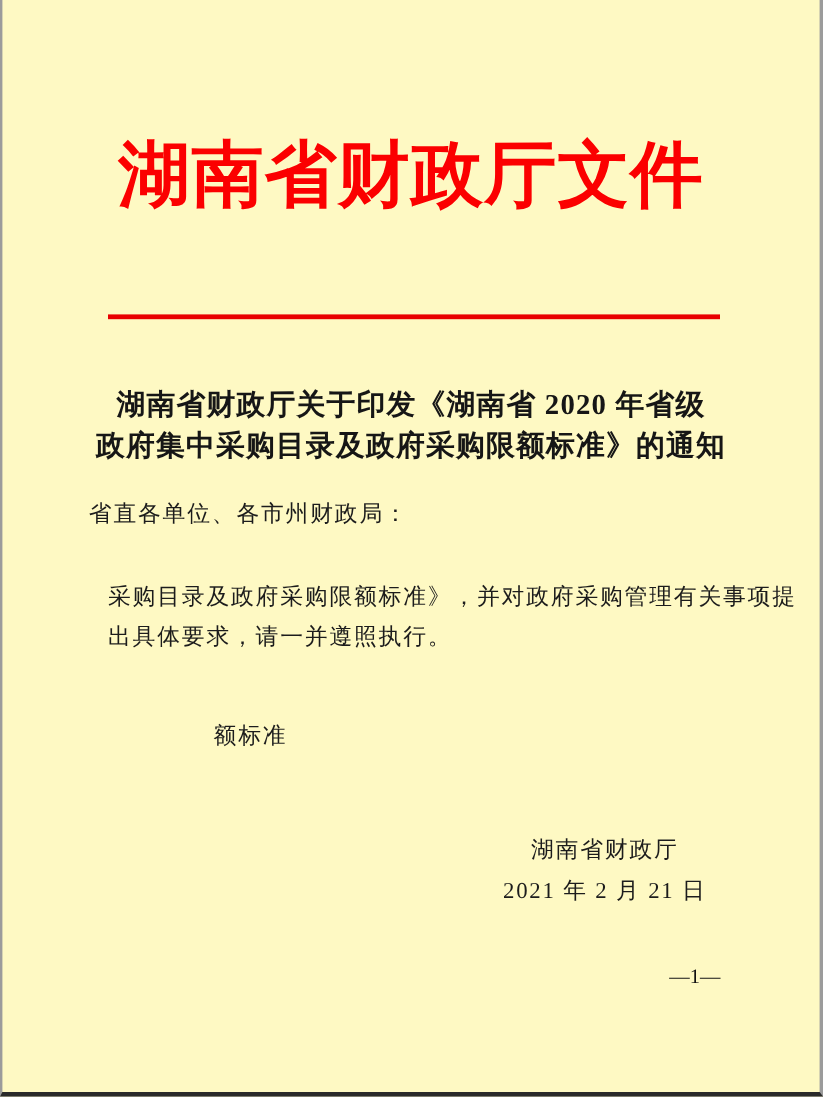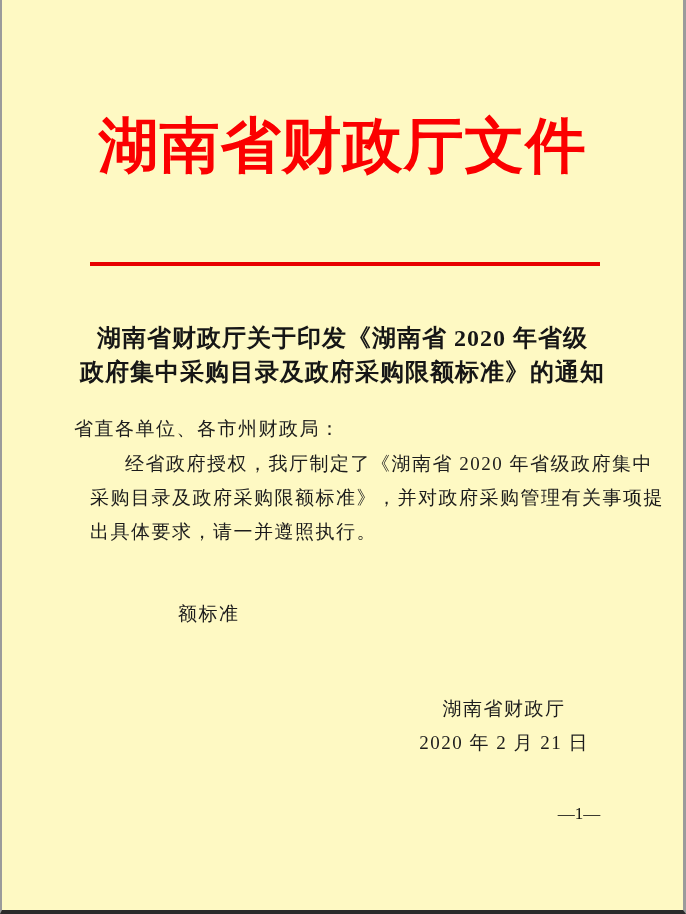--- a/index.html
+++ b/index.html
@@ -104,29 +104,28 @@
 
   <div class="red-rule"></div>
 
   <div class="doc-title">
     <div>湖南省财政厅关于印发《湖南省 2020 年省级</div>
     <div>政府集中采购目录及政府采购限额标准》的通知</div>
   </div>
 
   <div class="t-line" style="top:417px; left:72px;">省直各单位、各市州财政局：</div>
 
-  <div class="t-line" style="top:452px; left:123px;">经省政府授权，我厅制定了《湖南省 2020 年省级政府集中</div>
 
   <div class="t-line" style="top:486px; left:88px;">采购目录及政府采购限额标准》，并对政府采购管理有关事项提</div>
 
   <div class="t-line" style="top:520px; left:88px;">出具体要求，请一并遵照执行。</div>
 
 
   <div class="t-line" style="top:602px; left:176px;">额标准</div>
 
   <div class="sig-block">
     <div class="sig-line">湖南省财政厅</div>
-    <div class="sig-line">2020 年 2 月 21 日</div>
+    <div class="sig-line">2021 年 2 月 21 日</div>
   </div>
 
   <div class="page-no">—1—</div>
 
 </div>
 
 </body></html>

